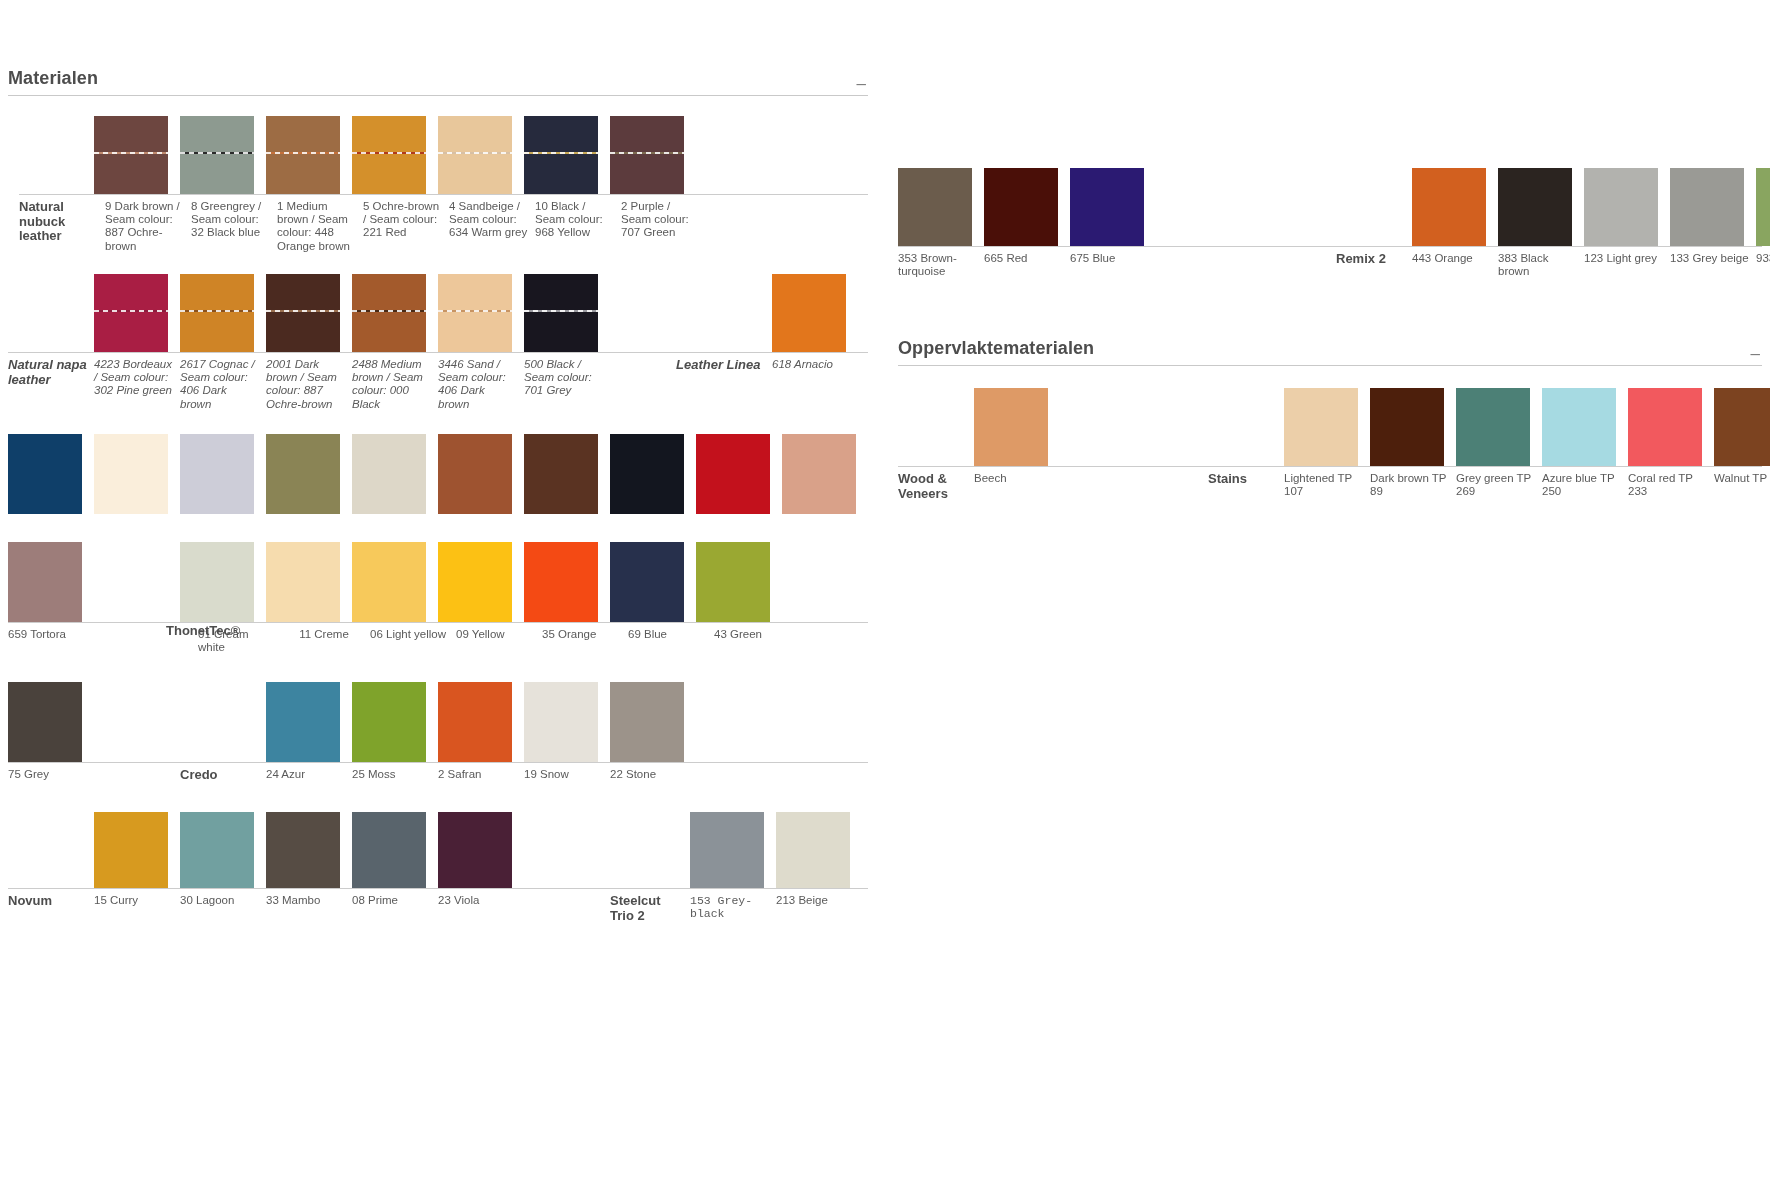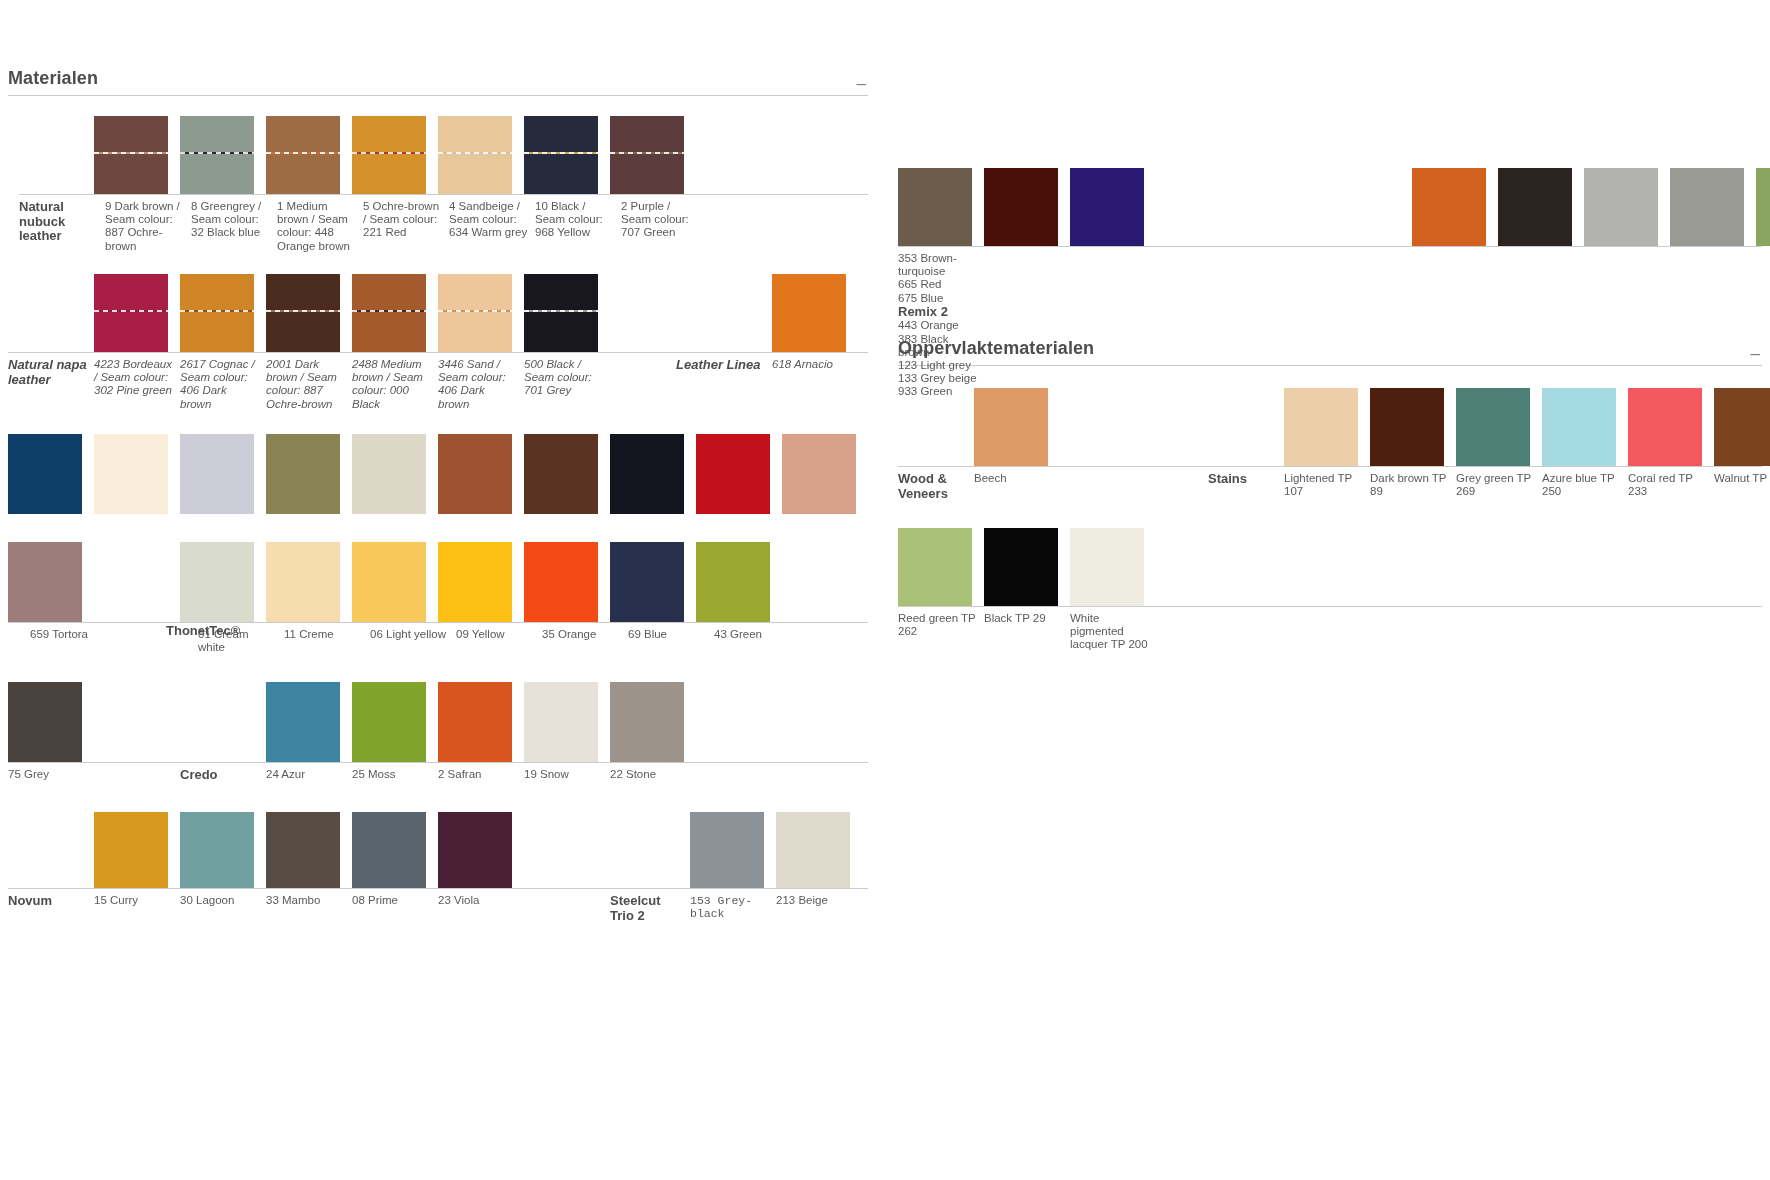--- a/index.html
+++ b/index.html
@@ -269,27 +269,27 @@
             <div class="sw tex-leather" title="35 Orange" style="width: 74px; height: 80px; background: rgb(244, 74, 20);"></div>
           </div>
           <div class="cell" style="width: 86px;">
             <div class="sw tex-leather" title="69 Blue" style="width: 74px; height: 80px; background: rgb(39, 48, 76);"></div>
           </div>
           <div class="cell" style="width: 86px;">
             <div class="sw tex-leather" title="43 Green" style="width: 74px; height: 80px; background: rgb(154, 168, 50);"></div>
           </div>
         </div>
       <div class="label-strip" id="labels-thonettec" style="height: 32px;">
-          <div class="cell lbl" style="width: 86px; text-align: right;">659 Tortora</div>
+          <div class="cell lbl" style="width: 86px;">659 Tortora</div>
           <div class="cell" style="width: 86px;"></div>
           <div class="cell famname" style="width: 0px; padding-right: 6px;"></div>
           <div class="cell famname" style="width: 0px; padding-right: 6px;"></div>
           <div class="cell famname" style="width: 0px; padding-right: 6px;"></div>
           <div class="cell lbl" style="width: 86px;">01 Cream white</div>
-          <div class="cell lbl" style="width: 86px;">11 Creme</div>
+          <div class="cell lbl" style="width: 86px; text-align: center;">11 Creme</div>
           <div class="cell lbl" style="width: 86px;">06 Light yellow</div>
           <div class="cell lbl" style="width: 86px;">09 Yellow</div>
           <div class="cell lbl" style="width: 86px;">35 Orange</div>
           <div class="cell lbl" style="width: 86px;">69 Blue</div>
           <div class="cell lbl" style="width: 86px;">43 Green</div>
         </div>
     <div class="famname" style="position: absolute; left: 158px; top: 82px; width: 90px;">ThonetTec®</div>
       </div>
 
     <div class="mat-row" style="margin-top:28px;">
@@ -394,21 +394,21 @@
           <div class="cell" style="width: 86px;">
             <div class="sw tex-weave" title="123 Light grey" style="width: 74px; height: 78px; background: rgb(178, 178, 174);"></div>
           </div>
           <div class="cell" style="width: 86px;">
             <div class="sw tex-weave" title="133 Grey beige" style="width: 74px; height: 78px; background: rgb(154, 154, 149);"></div>
           </div>
           <div class="cell" style="width: 86px;">
             <div class="sw tex-weave" title="933 Green" style="width: 74px; height: 78px; background: rgb(137, 165, 96);"></div>
           </div>
         </div>
-      <div class="label-strip" id="labels-remix" style="height: 34px; flex-direction: column;">
+      <div class="label-strip" id="labels-remix" style="height: 34px;">
           <div class="cell lbl" style="width: 86px;">353 Brown-turquoise</div>
           <div class="cell lbl" style="width: 86px;">665 Red</div>
           <div class="cell lbl" style="width: 86px;">675 Blue</div>
           <div class="cell" style="width: 180px;"></div>
           <div class="cell famname" style="width: 76px; padding-right: 6px;">Remix 2</div>
           <div class="cell lbl" style="width: 86px;">443 Orange</div>
           <div class="cell lbl" style="width: 86px;">383 Black brown</div>
           <div class="cell lbl" style="width: 86px;">123 Light grey</div>
           <div class="cell lbl" style="width: 86px;">133 Grey beige</div>
           <div class="cell lbl" style="width: 86px;">933 Green</div>
@@ -455,33 +455,15 @@
           <div class="cell famname" style="width: 76px; padding-right: 6px;">Stains</div>
           <div class="cell lbl" style="width: 86px;">Lightened TP 107</div>
           <div class="cell lbl" style="width: 86px;">Dark brown TP 89</div>
           <div class="cell lbl" style="width: 86px;">Grey green TP 269</div>
           <div class="cell lbl" style="width: 86px;">Azure blue TP 250</div>
           <div class="cell lbl" style="width: 86px;">Coral red TP 233</div>
           <div class="cell lbl" style="width: 86px;">Walnut TP 24</div>
         </div>
     </div>
 
-    <div class="mat-row" style="margin-top:22px;">
-      <div class="swatch-strip" id="strip-stain2">
-          <div class="cell" style="width: 86px;">
-            <div class="sw tex-crepe" title="Reed green TP 262" style="width: 74px; height: 78px; background: rgb(168, 193, 119);"></div>
-          </div>
-          <div class="cell" style="width: 86px;">
-            <div class="sw tex-crepe" title="Black TP 29" style="width: 74px; height: 78px; background: rgb(8, 8, 8);"></div>
-          </div>
-          <div class="cell" style="width: 86px;">
-            <div class="sw tex-crepe" title="White pigmented lacquer TP 200" style="width: 74px; height: 78px; background: rgb(239, 236, 226);"></div>
-          </div>
-        </div>
-      <div class="label-strip" id="labels-stain2" style="height: 40px;">
-          <div class="cell lbl" style="width: 86px;">Reed green TP 262</div>
-          <div class="cell lbl" style="width: 86px;">Black TP 29</div>
-          <div class="cell lbl" style="width: 86px;">White pigmented lacquer TP 200</div>
-        </div>
-    </div>
 
   </div>
 </div>
 
 </body></html>

